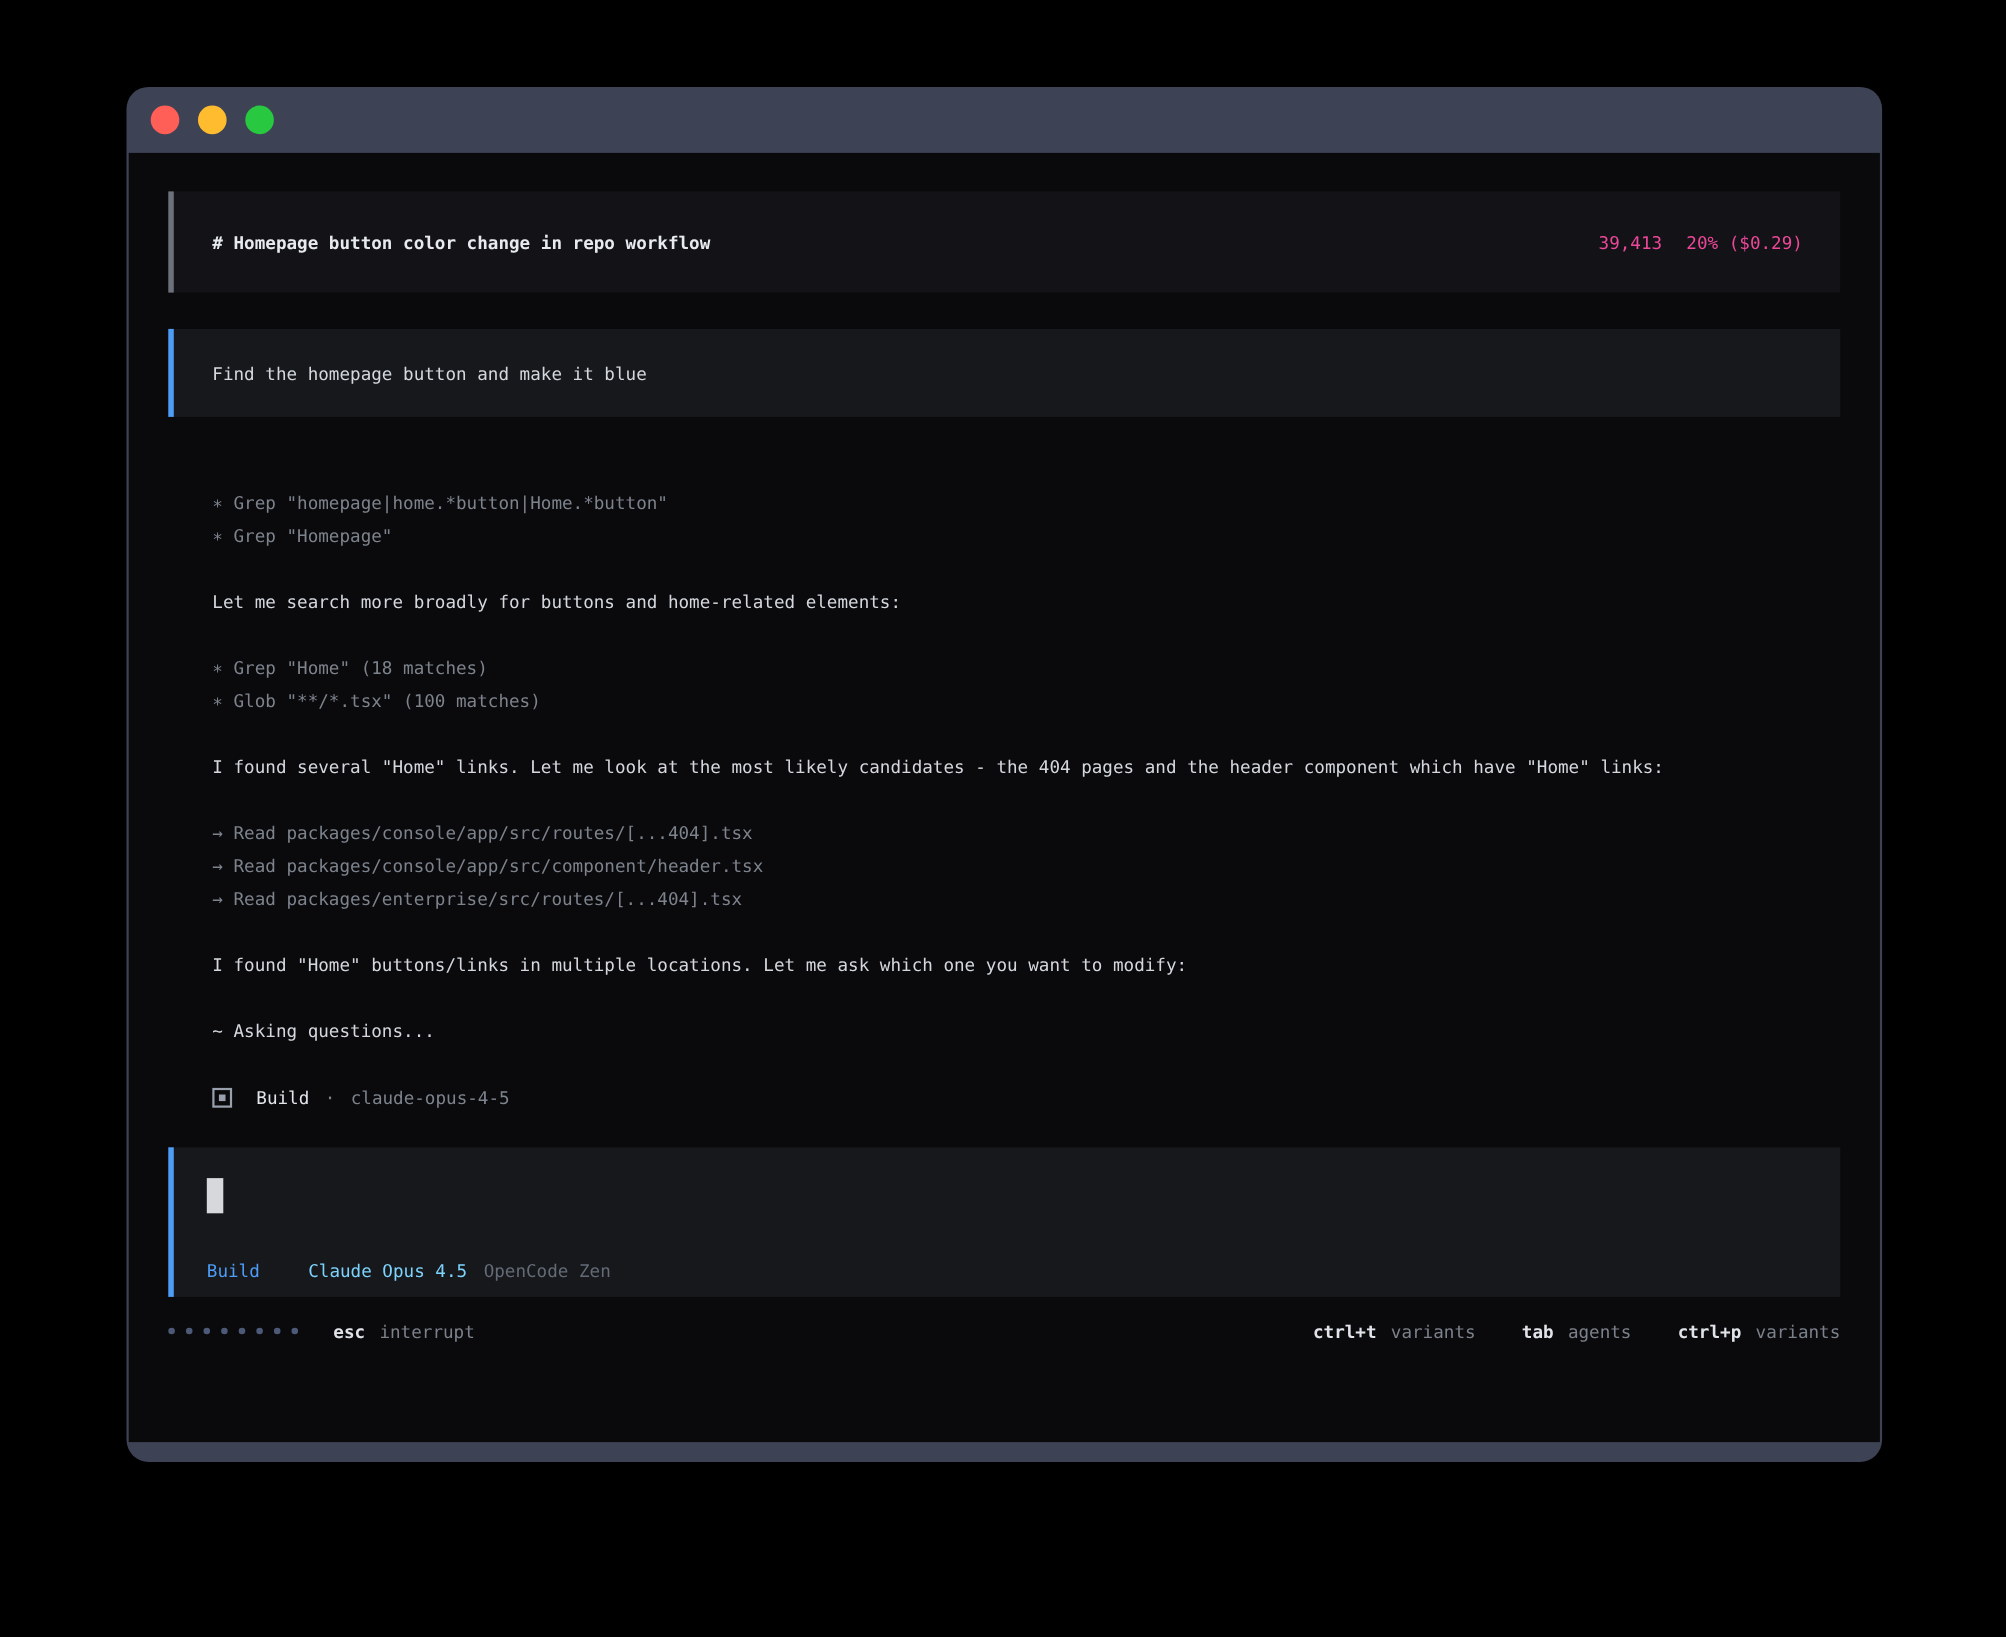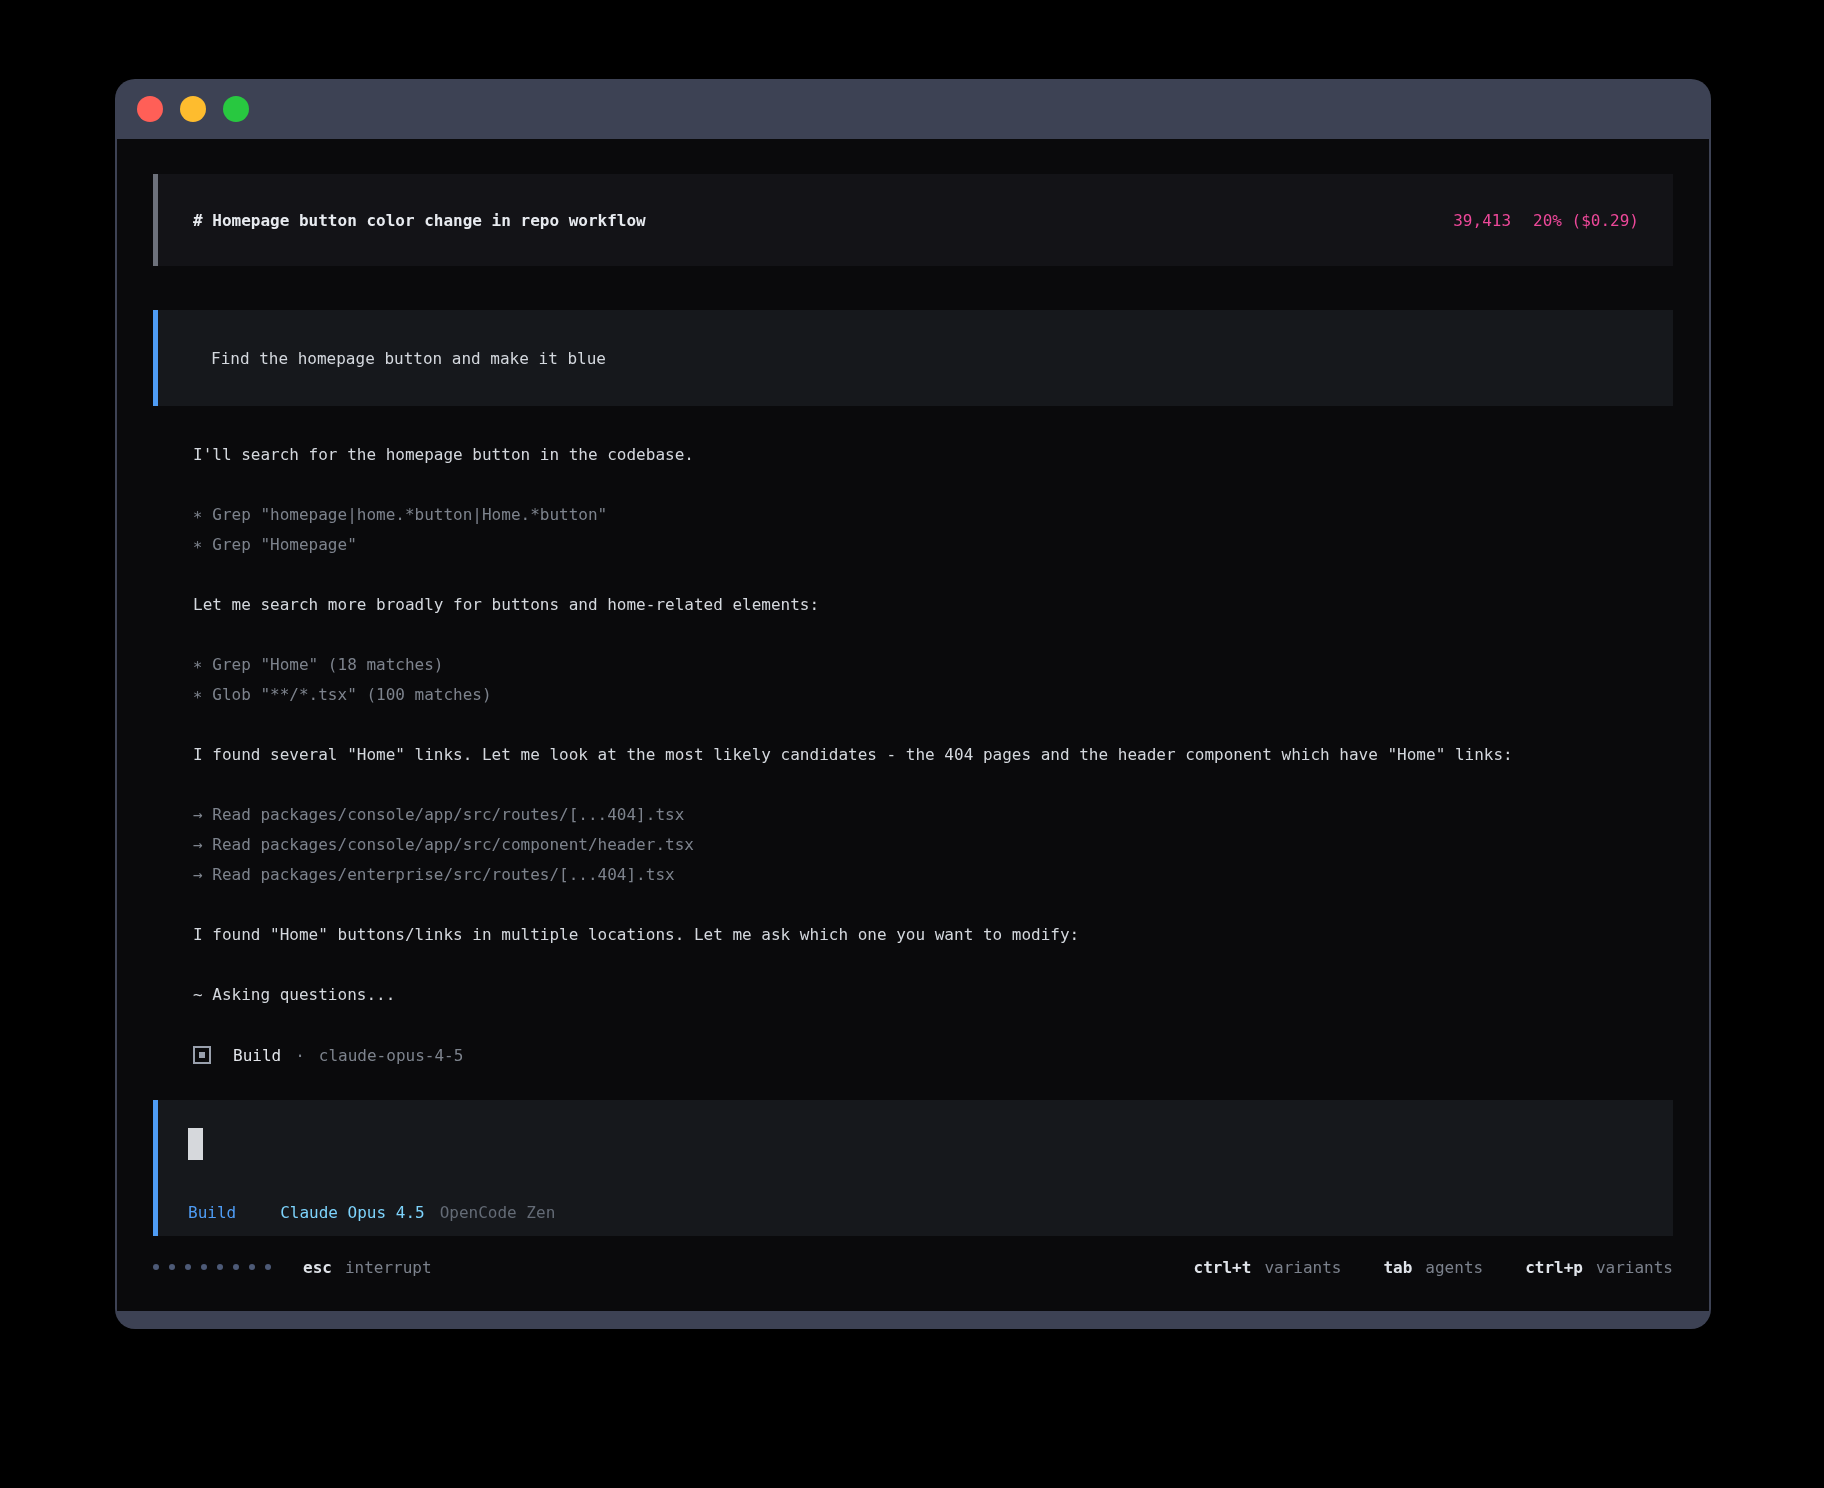--- a/index.html
+++ b/index.html
@@ -34,23 +34,23 @@
   .block-header {
     margin-top: 35px; height: 92px; background: #131317;
     border-left: 5px solid #6d717b;
     display: flex; align-items: center; justify-content: space-between;
     padding: 0 34px 0 35px;
   }
   .block-header .htitle { font-weight: bold; color: #e7eaef; white-space: pre; }
   .hstats { display: flex; gap: 22px; color: #ec4899; }
 
   .block-user {
-    margin-top: 44px; height: 96px; background: #16181c;
+    margin-top: 33px; height: 80px; background: #16181c;
     border-left: 5px solid #4e9cf5;
-    display: flex; align-items: center; padding-left: 53px;
+    display: flex; align-items: center; padding-left: 35px;
   }
 
   .transcript { margin: 34px 0 0 40px; width: 1410px; }
   .line { min-height: 30px; line-height: 30px; white-space: pre; }
   .line.wrap { white-space: normal; }
   .line.tool { color: #7d838d; }
   .gap { height: 30px; }
 
   .agent-row { display: flex; align-items: center; height: 30px; }
   .agent-ic {
@@ -104,21 +104,20 @@
         <span>39,413</span>
         <span>20% ($0.29)</span>
       </div>
     </div>
 
     <div class="block-user">
       <span>Find the homepage button and make it blue</span>
     </div>
 
     <div class="transcript">
-      <div class="line text">I'll search for the homepage button in the codebase.</div>
       <div class="gap"></div>
       <div class="line tool">∗ Grep "homepage|home.*button|Home.*button"</div>
       <div class="line tool">∗ Grep "Homepage"</div>
       <div class="gap"></div>
       <div class="line text">Let me search more broadly for buttons and home-related elements:</div>
       <div class="gap"></div>
       <div class="line tool">∗ Grep "Home" (18 matches)</div>
       <div class="line tool">∗ Glob "**/*.tsx" (100 matches)</div>
       <div class="gap"></div>
       <div class="line text wrap">I found several "Home" links. Let me look at the most likely candidates - the 404 pages and the header component which have "Home" links:</div>

